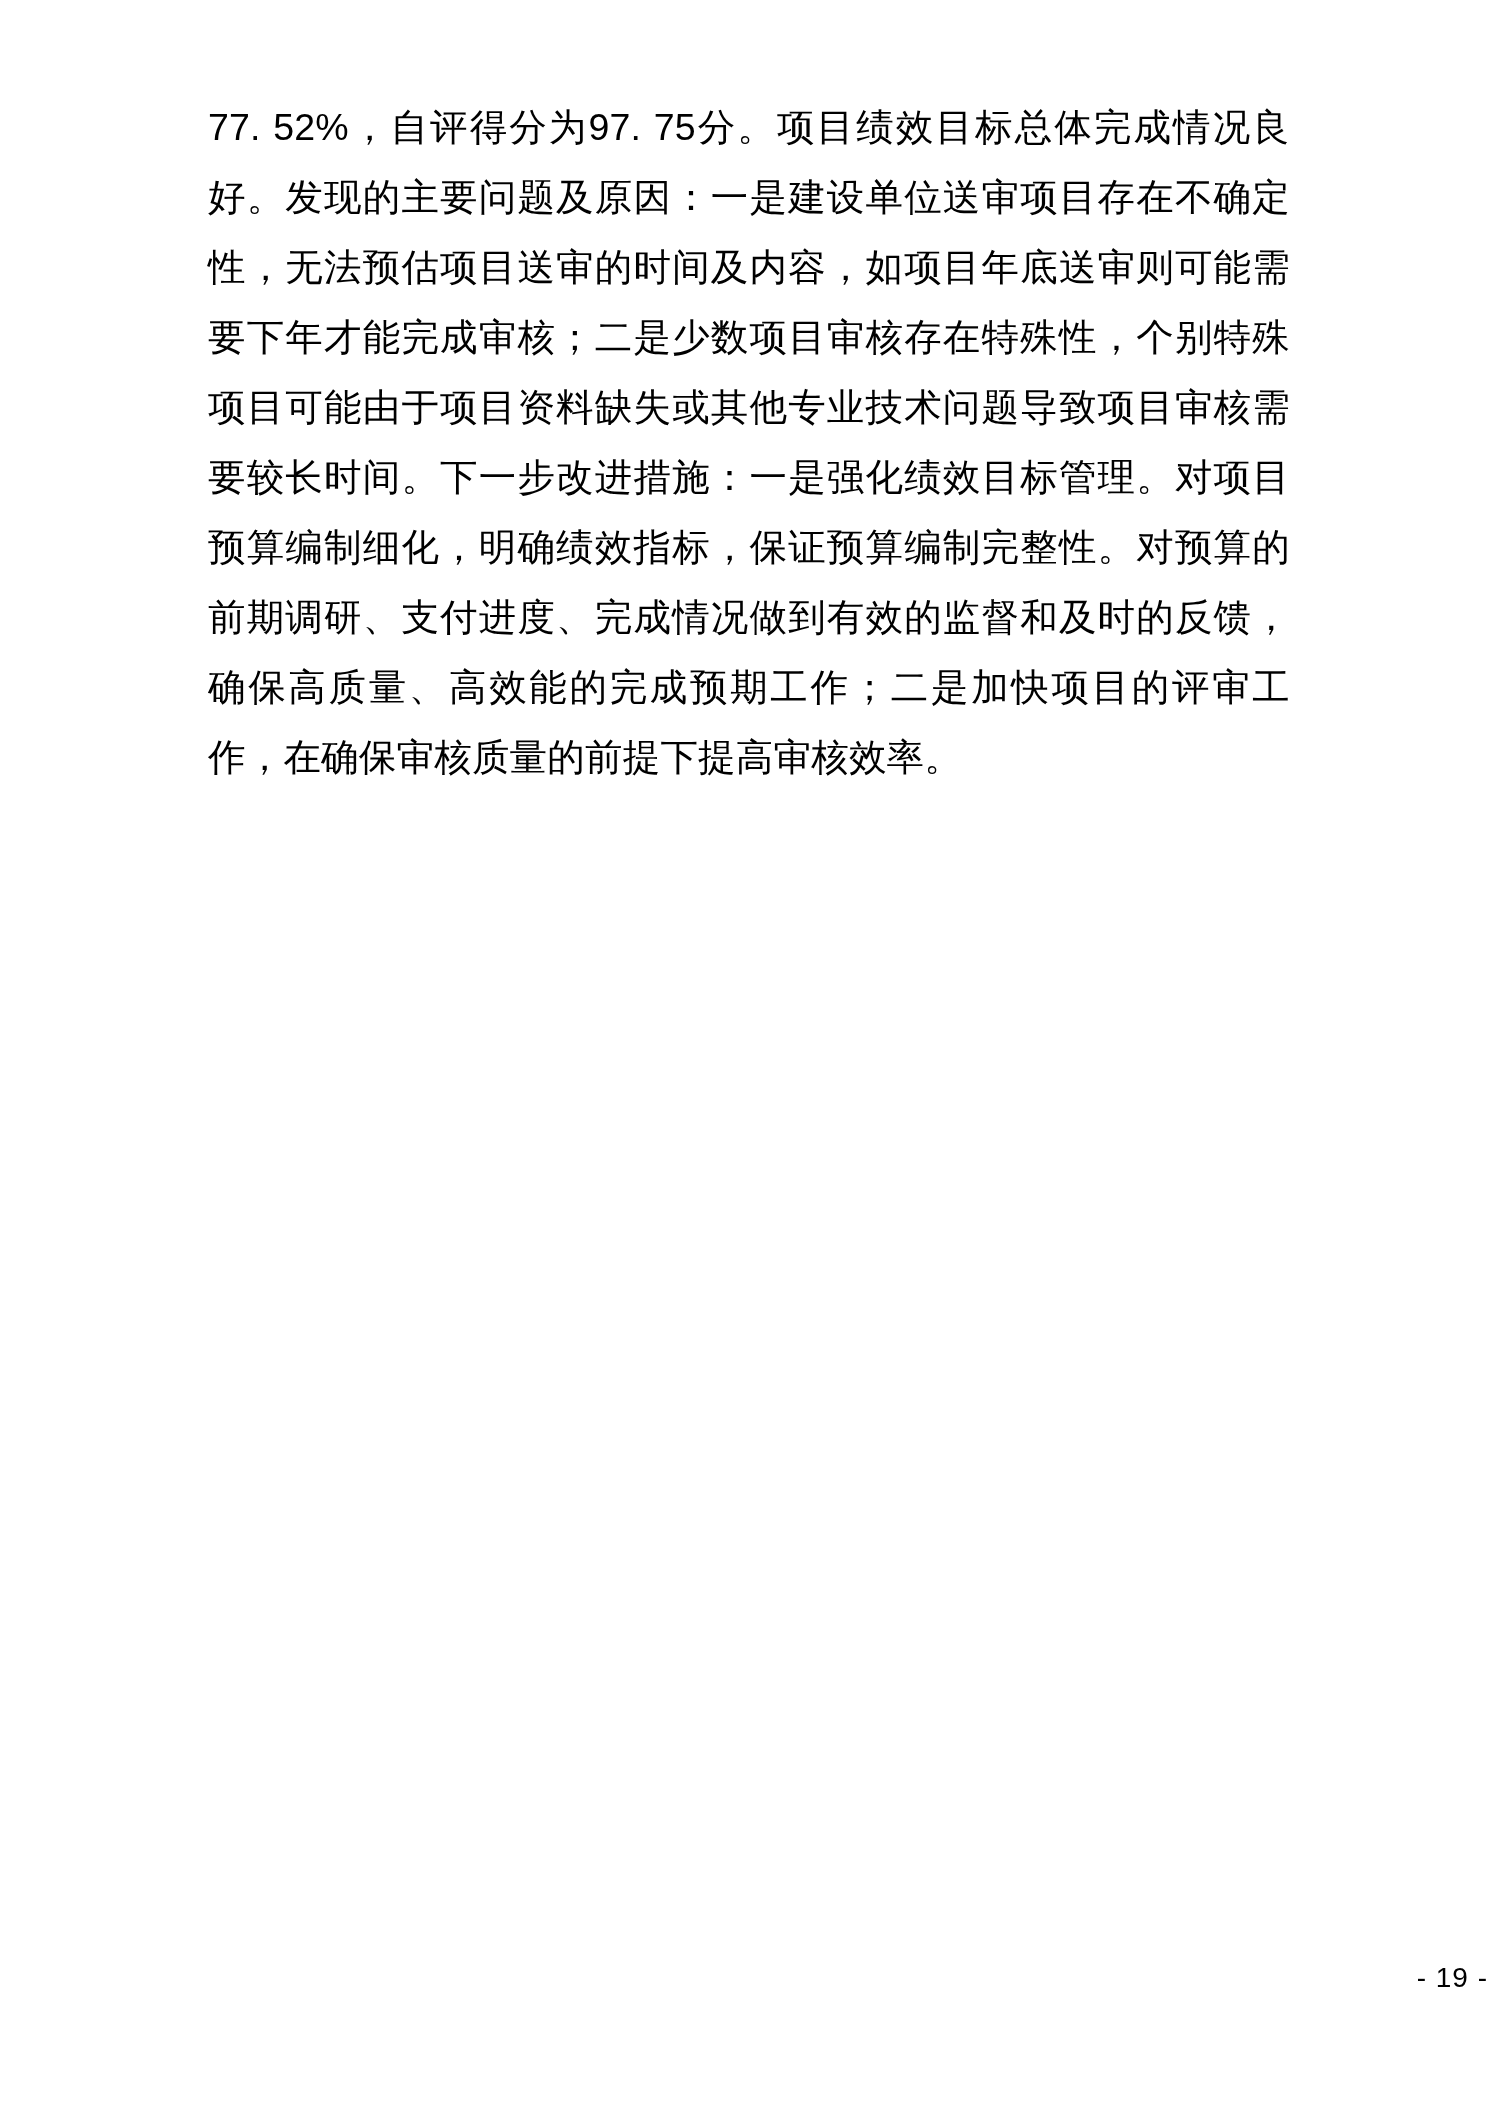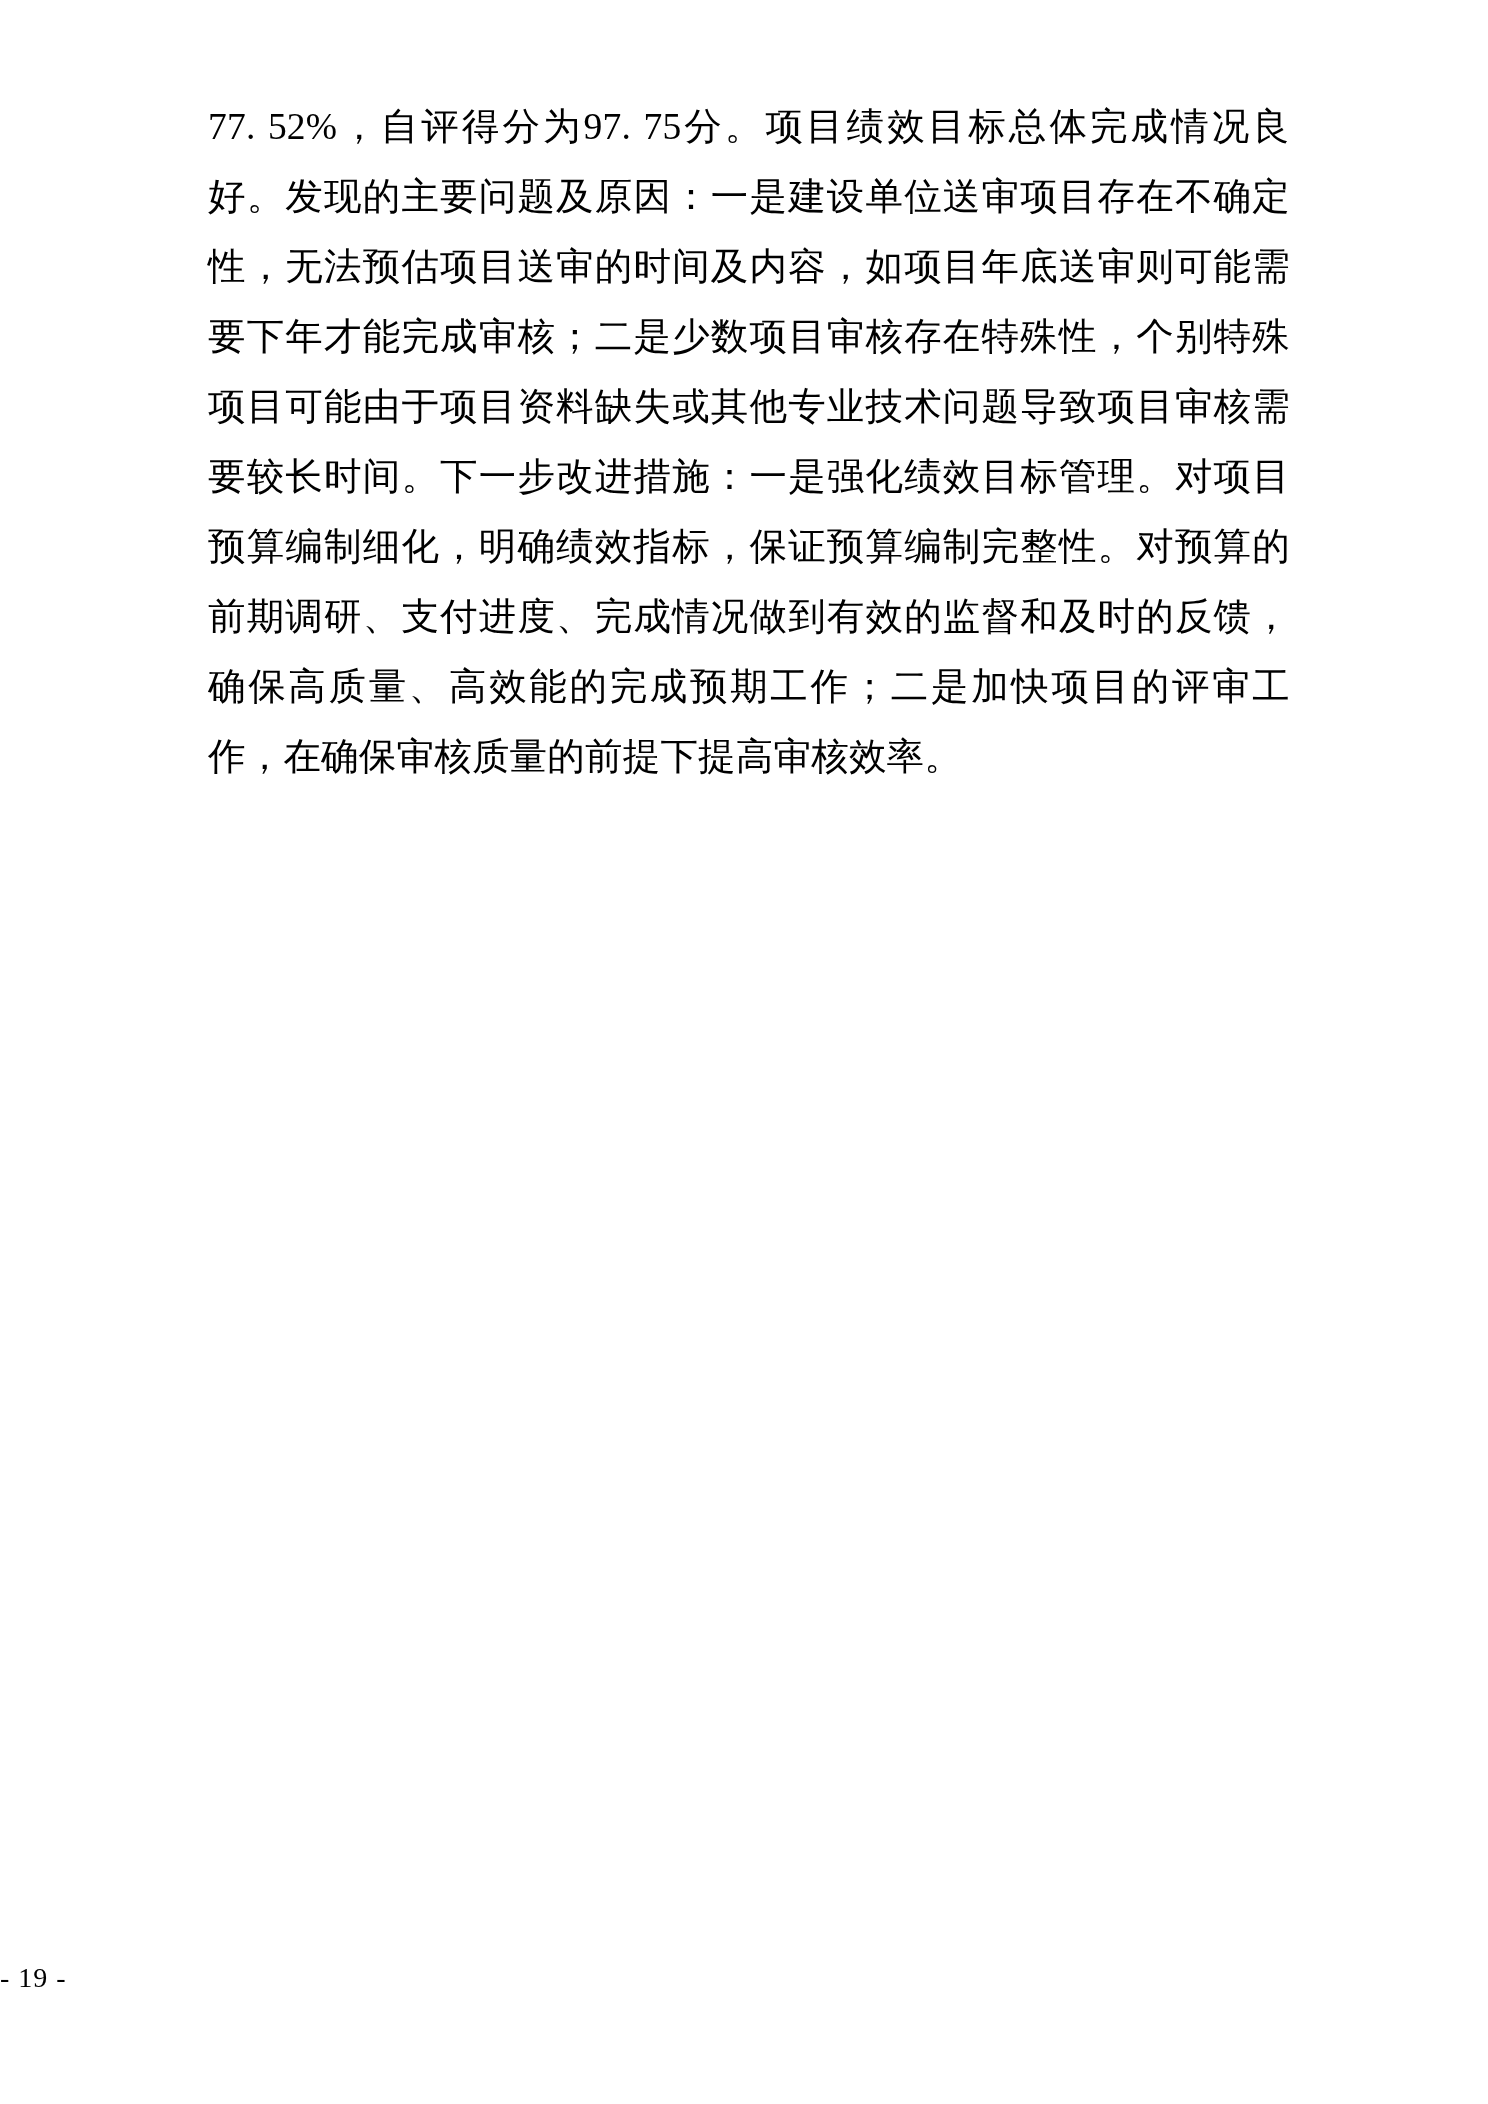--- a/index.html
+++ b/index.html
@@ -7,21 +7,21 @@
     padding: 0;
     background: #ffffff;
   }
   .page {
     position: relative;
     width: 1488px;
     height: 2048px;
     background: #ffffff;
     box-sizing: border-box;
     overflow: hidden;
-    font-family: Liberation Serif, serif;
+    font-family: Liberation Sans, sans-serif;
   }
   .body-text {
     position: absolute;
     left: 208px;
     top: 92px;
     width: 1082px;
     font-size: 37.5px;
     line-height: 70px;
     color: #000000;
     text-align: justify;
@@ -29,21 +29,21 @@
     letter-spacing: 0.2px;
     font-weight: 400;
     white-space: pre-wrap;
     word-break: break-all;
   }
   .page-number {
     position: absolute;
     left: 0;
     right: 0;
     top: 1962px;
-    text-align: left;
+    text-align: right;
     font-size: 28px;
     color: #000000;
     letter-spacing: 1px;
   }
 </style>
 </head>
 <body>
 
 <div class="page">
 

